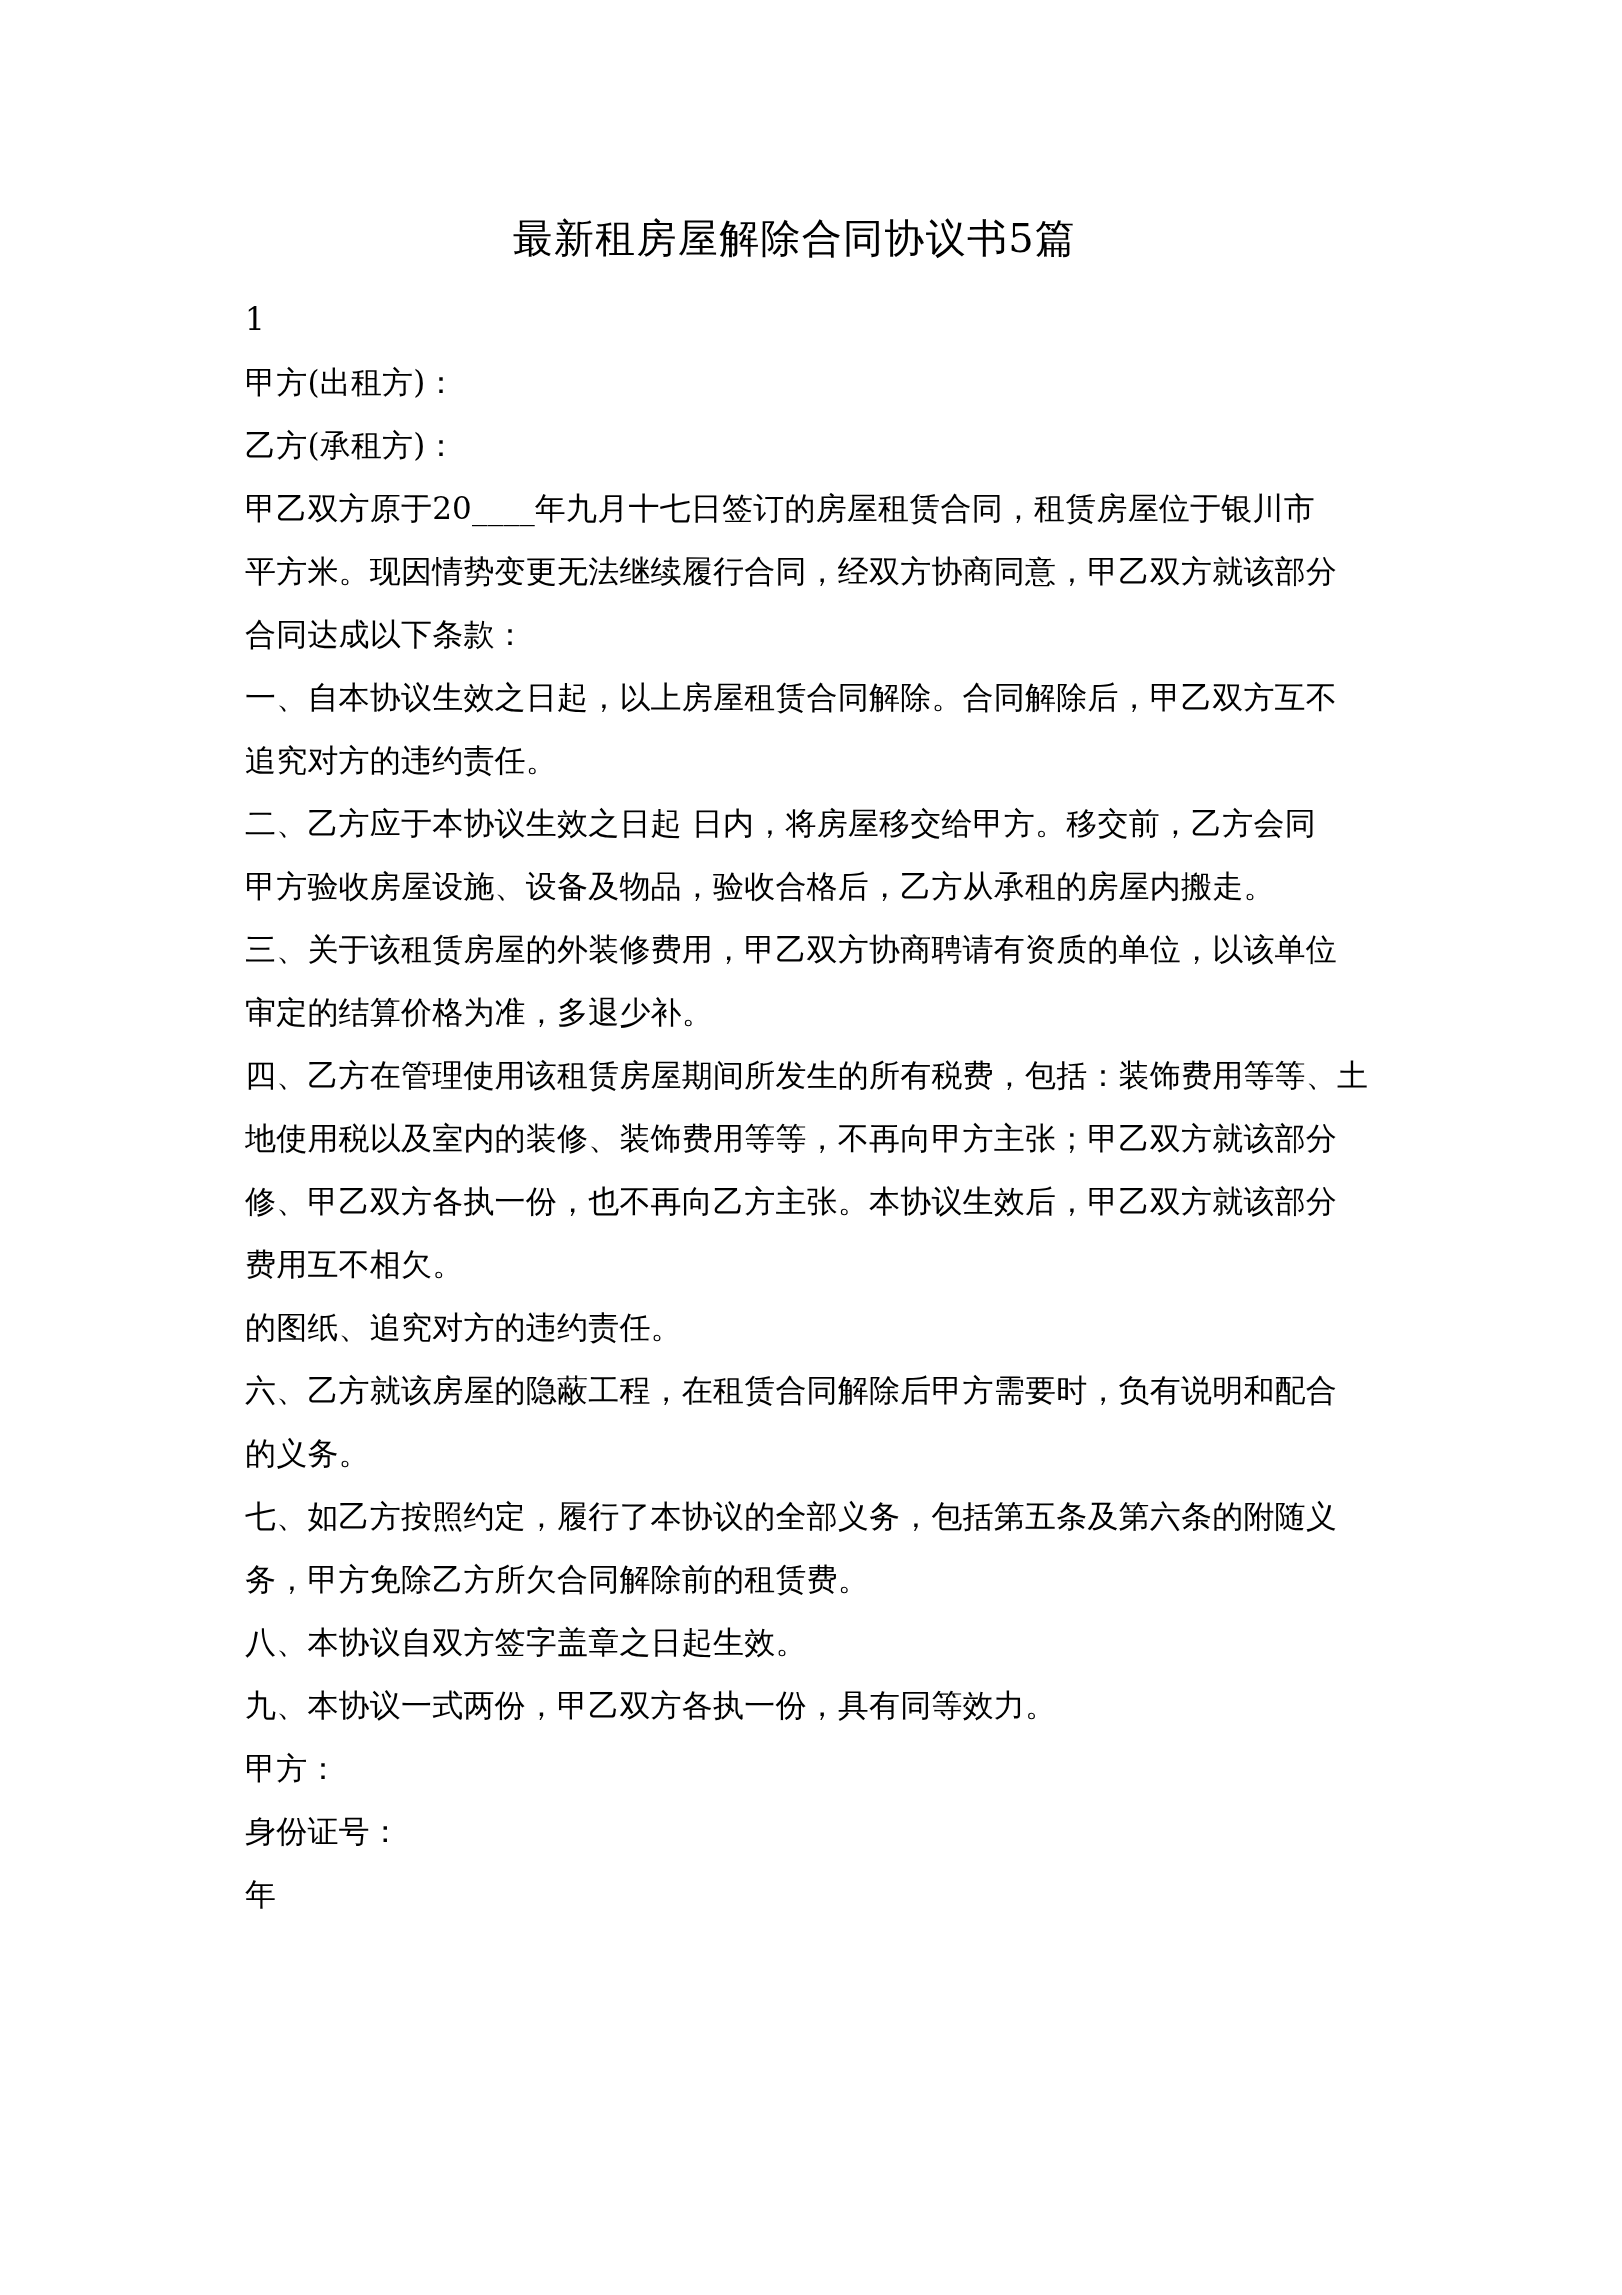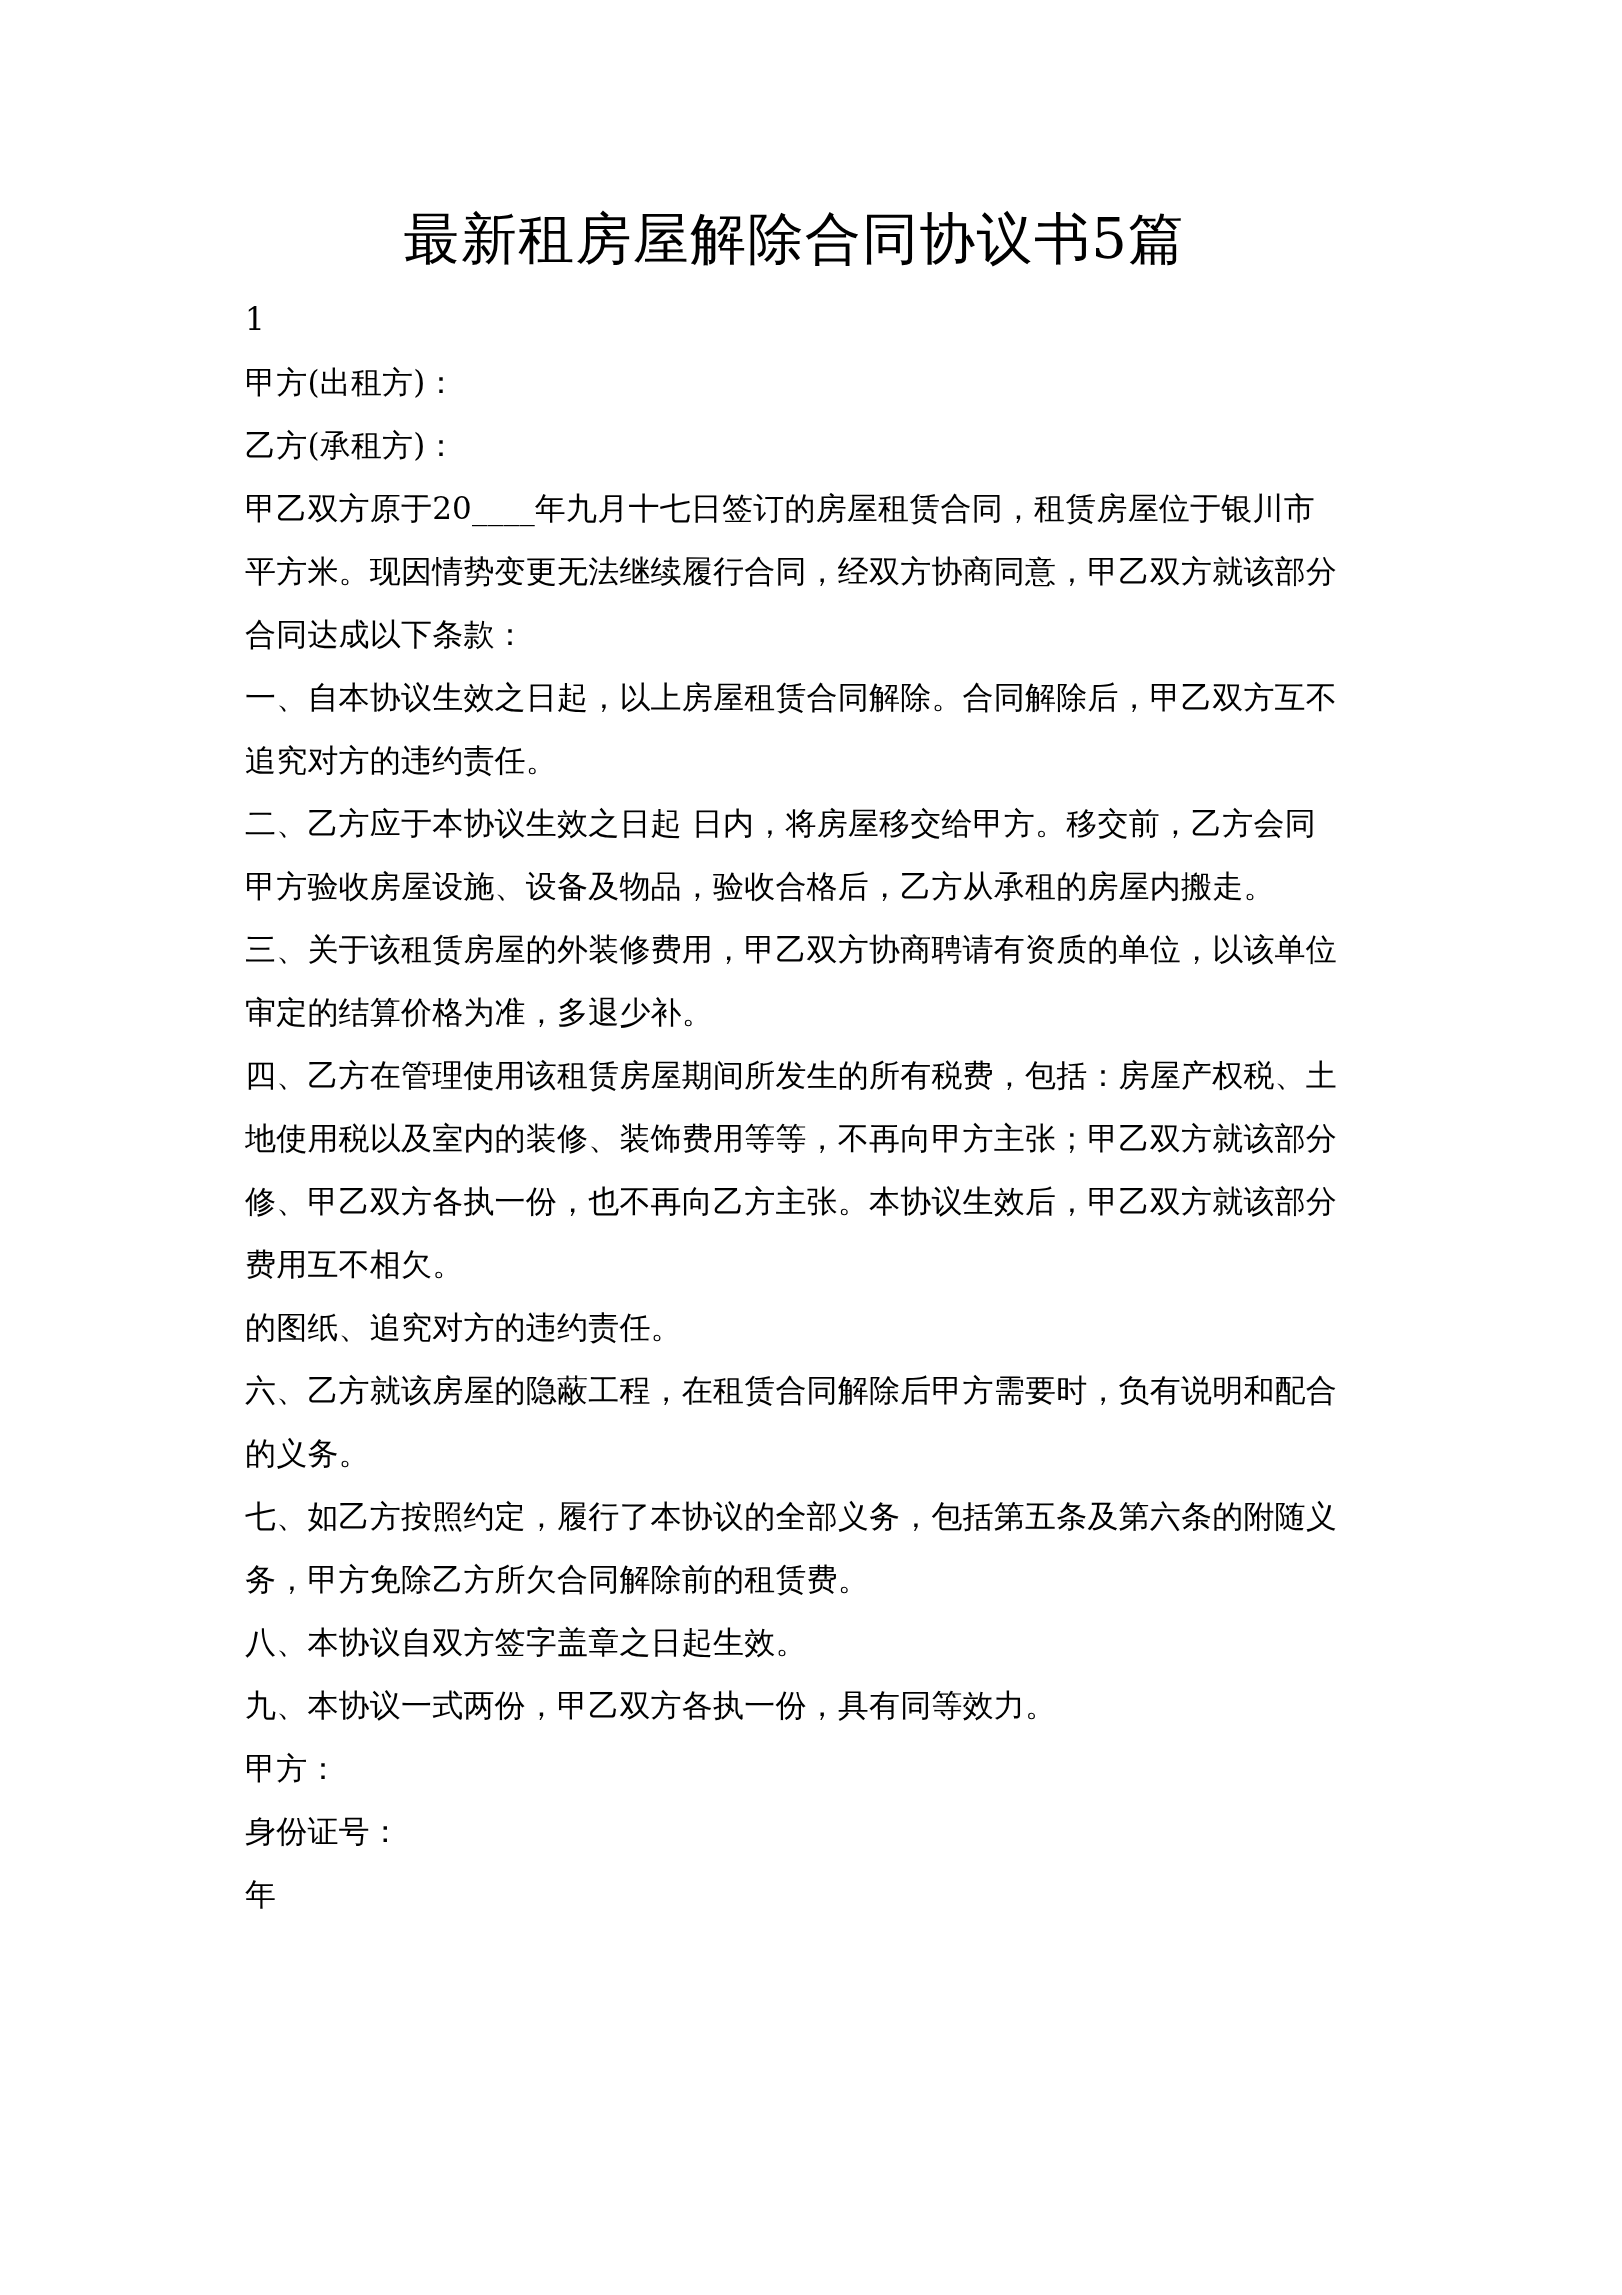--- a/index.html
+++ b/index.html
@@ -22,21 +22,21 @@
       width: 1623px;
       height: 2295px;
       background: #ffffff;
     }
     .title {
       position: absolute;
       left: 0;
       top: 196px;
       width: 1589px;
       text-align: center;
-      font-size: 56px;
+      font-size: 40px;
       line-height: 85px;
       letter-spacing: 1.3px;
       margin: 0;
       font-weight: normal;
     }
     .body {
       position: absolute;
       left: 245px;
       top: 288px;
       width: 1135px;
@@ -62,21 +62,21 @@
     <span class="line">乙方(承租方)：</span>
     <span class="line">甲乙双方原于20____年九月十七日签订的房屋租赁合同，租赁房屋位于银川市</span>
     <span class="line">平方米。现因情势变更无法继续履行合同，经双方协商同意，甲乙双方就该部分</span>
     <span class="line">合同达成以下条款：</span>
     <span class="line">一、自本协议生效之日起，以上房屋租赁合同解除。合同解除后，甲乙双方互不</span>
     <span class="line">追究对方的违约责任。</span>
     <span class="line">二、乙方应于本协议生效之日起 日内，将房屋移交给甲方。移交前，乙方会同</span>
     <span class="line">甲方验收房屋设施、设备及物品，验收合格后，乙方从承租的房屋内搬走。</span>
     <span class="line">三、关于该租赁房屋的外装修费用，甲乙双方协商聘请有资质的单位，以该单位</span>
     <span class="line">审定的结算价格为准，多退少补。</span>
-    <span class="line">四、乙方在管理使用该租赁房屋期间所发生的所有税费，包括：房屋产权税、土</span>
+    <span class="line">四、乙方在管理使用该租赁房屋期间所发生的所有税费，包括：装饰费用等等、土</span>
     <span class="line">地使用税以及室内的装修、装饰费用等等，不再向甲方主张；甲乙双方就该部分</span>
     <span class="line">修、甲乙双方各执一份，也不再向乙方主张。本协议生效后，甲乙双方就该部分</span>
     <span class="line">费用互不相欠。</span>
     <span class="line">的图纸、追究对方的违约责任。</span>
     <span class="line">六、乙方就该房屋的隐蔽工程，在租赁合同解除后甲方需要时，负有说明和配合</span>
     <span class="line">的义务。</span>
     <span class="line">七、如乙方按照约定，履行了本协议的全部义务，包括第五条及第六条的附随义</span>
     <span class="line">务，甲方免除乙方所欠合同解除前的租赁费。</span>
     <span class="line">八、本协议自双方签字盖章之日起生效。</span>
     <span class="line">九、本协议一式两份，甲乙双方各执一份，具有同等效力。</span>

